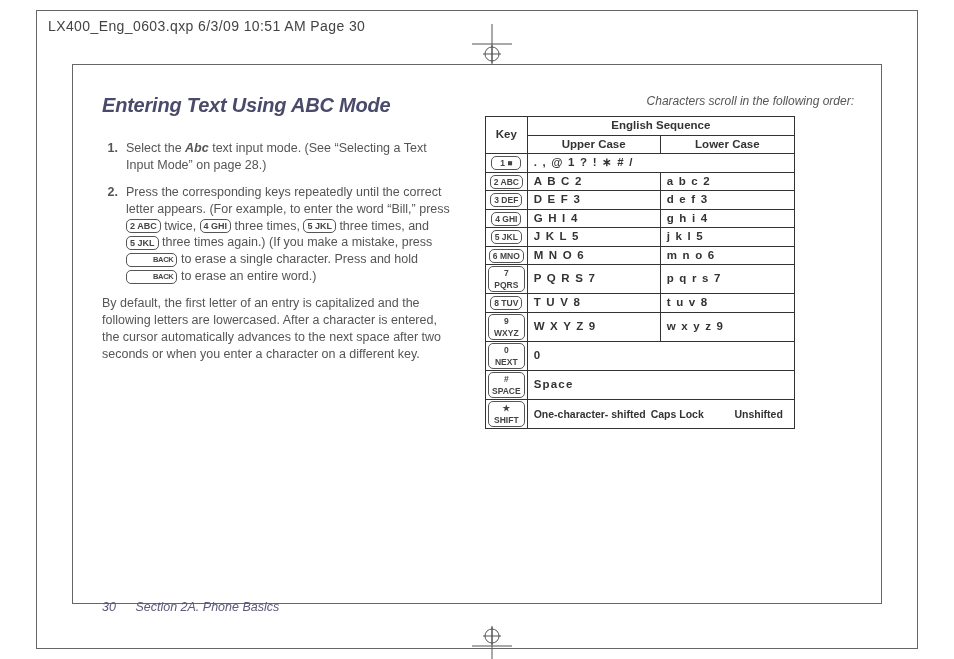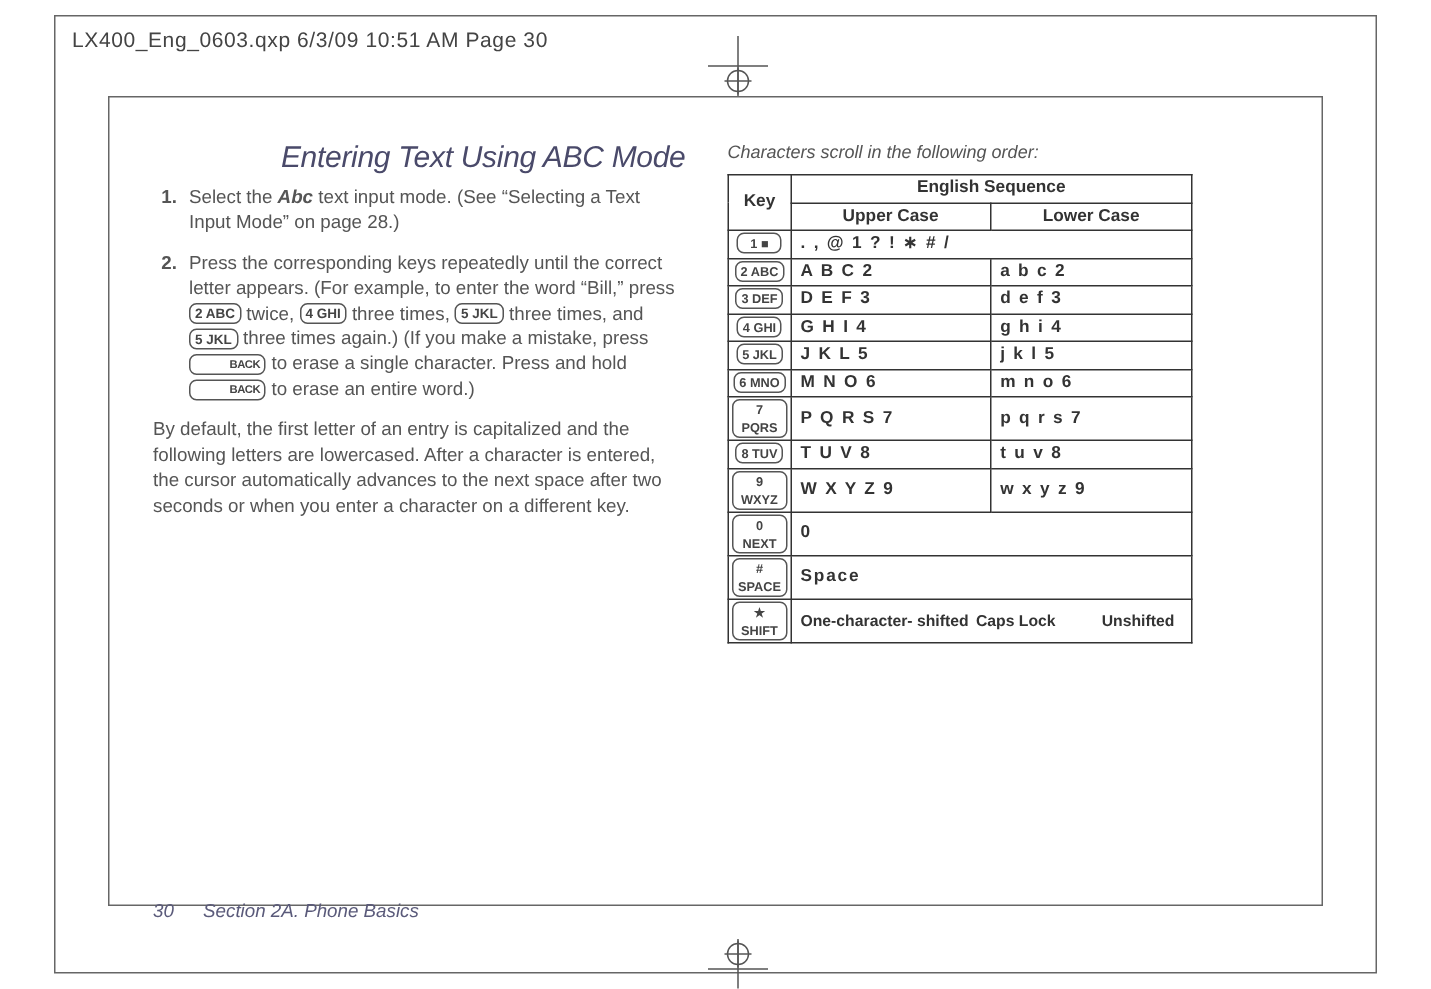--- a/index.html
+++ b/index.html
@@ -12,33 +12,33 @@
   .slug { position: absolute; left: 48px; top: 18px; font-size: 14px; letter-spacing: 0.4px; color: #444; font-family: Arial, sans-serif; }
 
   .crop-top { position: absolute; left: 472px; top: 24px; }
   .crop-bot { position: absolute; left: 472px; top: 626px; }
   .reg { stroke:#555; stroke-width:1; fill:none; }
 
   .content { position: absolute; left: 102px; top: 94px; width: 752px; display: flex; gap: 28px; }
   .left-col { flex: 0 0 355px; }
   .right-col { flex: 1; }
 
-  .heading { font-size: 20px; font-style: italic; font-weight: 400; color: #4a4a6a; letter-spacing: -0.2px; margin-bottom: 6px; font-family: Arial, sans-serif; text-align: right; }
+  .heading { font-size: 20px; font-style: italic; font-weight: 700; color: #4a4a6a; letter-spacing: -0.2px; margin-bottom: 23px; font-family: Arial, sans-serif; }
 
   .ol-item { display: flex; font-size: 12.5px; line-height: 1.35; color: #555; margin-bottom: 10px; }
   .ol-num { width: 24px; text-align: right; padding-right: 8px; font-weight: bold; color: #555; flex-shrink:0; }
   .ol-body { flex: 1; }
   .ol-body .italic { font-style: italic; font-weight: bold; }
 
   .keycap { display:inline-block; border:1px solid #555; border-radius:5px; padding:0 3px; font-size:9px; line-height:12px; vertical-align:middle; font-weight:bold; color:#444; background:#fff; min-width:24px; text-align:center; }
   .keycap.back { font-size:7.5px; letter-spacing:-0.3px;padding-left:26px; }
 
   .para { font-size: 12.5px; line-height: 1.35; color: #555; margin-top: 4px; }
 
-  .table-cap { font-size: 12px; font-style: italic; color: #555; margin-bottom: 8px; }
+  .table-cap { font-size: 12px; font-style: italic; color: #555; margin-bottom: 8px; text-align: right; }
 
   table.seq { border-collapse: collapse; width: 310px; font-size: 11.5px; color:#333; }
   table.seq th, table.seq td { border: 1px solid #333; padding: 1px 6px; line-height: 1.35; }
   table.seq th { font-weight: bold; background:#fff; }
   table.seq .keycol { width: 40px; text-align:center; padding:1px 2px; }
   table.seq .keycol .keycap { min-width:30px; font-size:8.5px; }
   table.seq td.letters { font-weight:bold; letter-spacing:1.2px; }
   table.seq .star-row td { font-size:10.5px; font-weight:bold; }
 
   .footer { position: absolute; left: 102px; top: 572px; font-size: 12.5px; font-style: italic; color: #5a5a7a; margin-top: 28px; }

